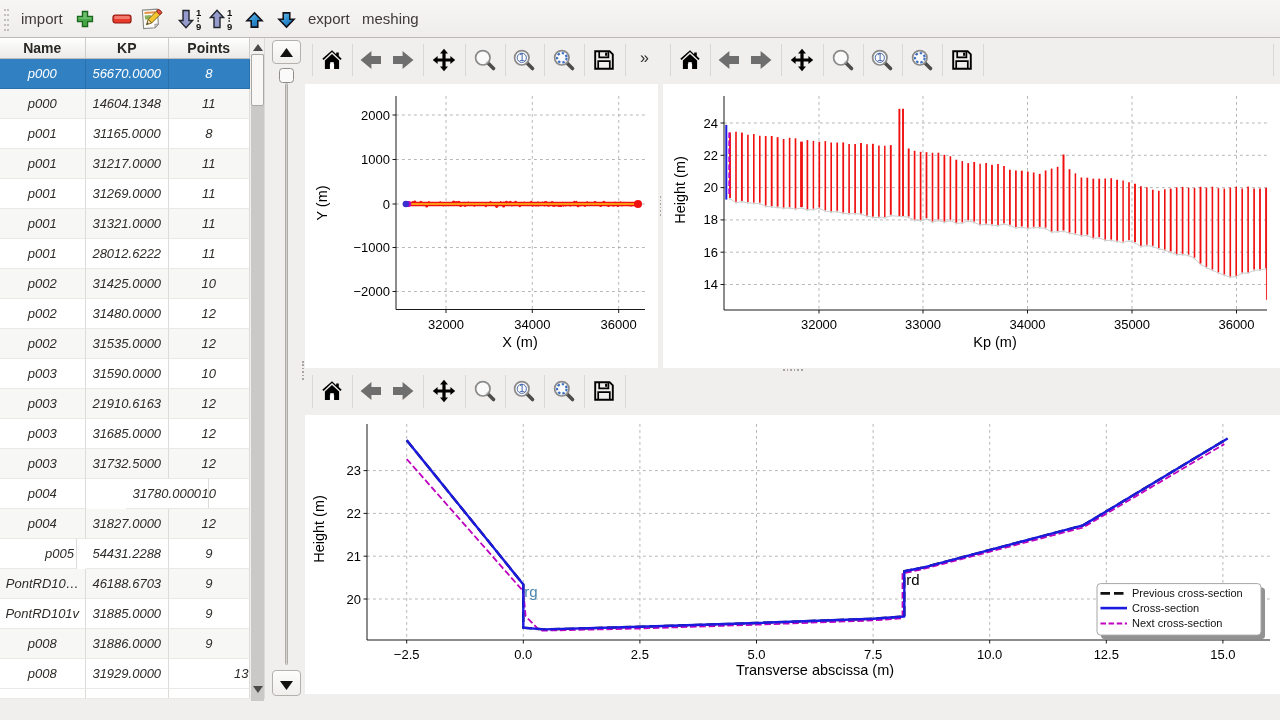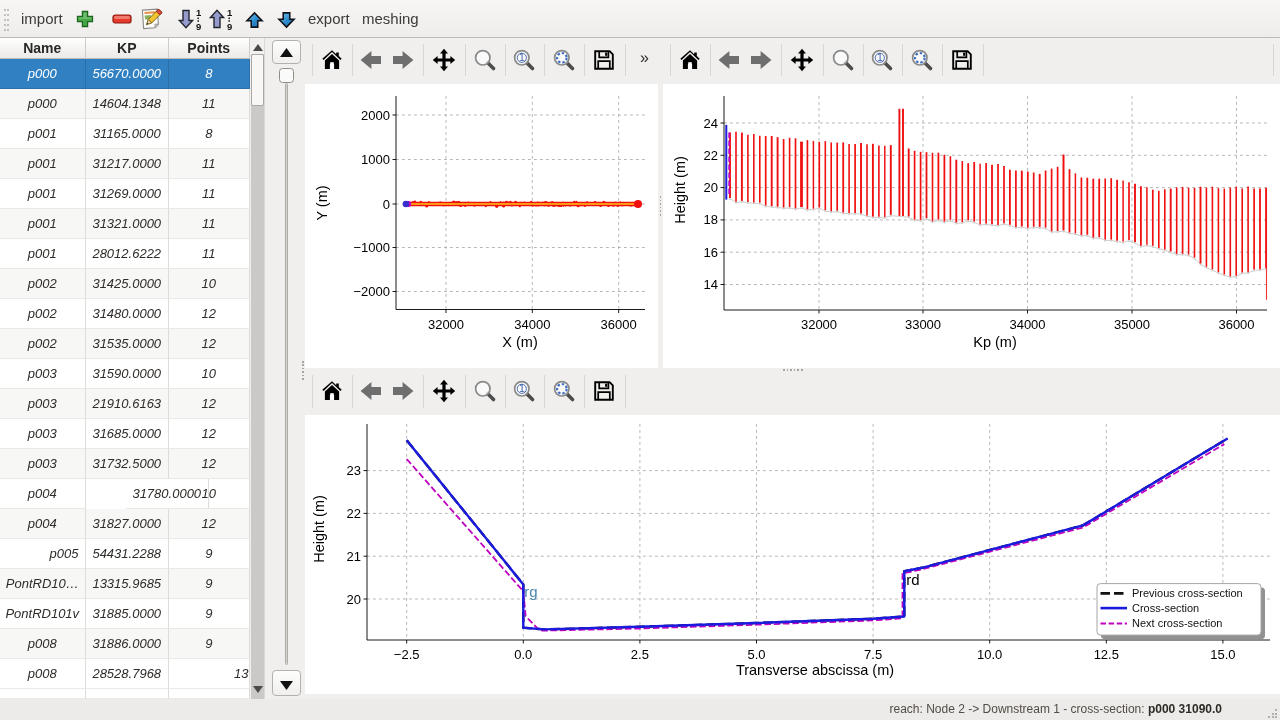--- a/index.html
+++ b/index.html
@@ -167,42 +167,42 @@
         <div class="cell" style="left:0px;width:85.5px;">p004</div>
         <div class="cell" style="left:85.5px;width:83.5px;margin-left:40px;">31780.0000</div>
         <div class="cell" style="left:169px;width:80.5px;">10</div>
       </div>
       <div class="row" style="top:471px;background:#f7f7f5;">
         <div class="cell" style="left:0px;width:85.5px;">p004</div>
         <div class="cell" style="left:85.5px;width:83.5px;">31827.0000</div>
         <div class="cell" style="left:169px;width:80.5px;">12</div>
       </div>
       <div class="row" style="top:501px;">
-        <div class="cell" style="left:0px;width:86px;padding-left:43px;">p005</div>
+        <div class="cell" style="left:0px;width:77px;padding-left:43px;">p005</div>
         <div class="cell" style="left:85.5px;width:83.5px;">54431.2288</div>
         <div class="cell" style="left:169px;width:80.5px;">9</div>
       </div>
       <div class="row" style="top:531px;background:#f7f7f5;">
         <div class="cell" style="left:0px;width:85.5px;">PontRD10…</div>
-        <div class="cell" style="left:85.5px;width:83.5px;">13315.9685</div>
+        <div class="cell" style="left:85.5px;width:83.5px;">46188.6703</div>
         <div class="cell" style="left:169px;width:80.5px;">9</div>
       </div>
       <div class="row" style="top:561px;">
         <div class="cell" style="left:0px;width:85.5px;">PontRD101v</div>
         <div class="cell" style="left:85.5px;width:83.5px;">31885.0000</div>
         <div class="cell" style="left:169px;width:80.5px;">9</div>
       </div>
       <div class="row" style="top:591px;background:#f7f7f5;">
         <div class="cell" style="left:0px;width:85.5px;">p008</div>
         <div class="cell" style="left:85.5px;width:83.5px;">31886.0000</div>
         <div class="cell" style="left:169px;width:80.5px;">9</div>
       </div>
       <div class="row" style="top:621px;">
         <div class="cell" style="left:0px;width:85.5px;">p008</div>
-        <div class="cell" style="left:85.5px;width:83.5px;">28528.7968</div>
+        <div class="cell" style="left:85.5px;width:83.5px;">31929.0000</div>
         <div class="cell" style="left:169px;width:80.5px;text-align:right;">13</div>
       </div>
       <div class="row" style="top:651px;height:10px;">
         <div class="cell" style="left:0px;width:85.5px;height:10px;"></div>
         <div class="cell" style="left:85.5px;width:83.5px;height:10px;"></div>
         <div class="cell" style="left:169px;width:80.5px;height:10px;"></div>
       </div>
     </div>
     <div class="abs" style="left:250px;top:38px;width:15px;height:661px;background:#f1f0ee;border-right:1px solid #dcdad7;">
       <svg class="abs" style="left:3px;top:6px;" width="10" height="7">
@@ -835,21 +835,12 @@
       <text x="568.1" y="244" font-size="13" text-anchor="middle" fill="#000">7.5</text>
       <line x1="684.7" y1="225" x2="684.7" y2="228.5" stroke="#000" stroke-width="0.9"></line>
       <text x="684.7" y="244" font-size="13" text-anchor="middle" fill="#000">10.0</text>
       <line x1="801.3" y1="225" x2="801.3" y2="228.5" stroke="#000" stroke-width="0.9"></line>
       <text x="801.3" y="244" font-size="13" text-anchor="middle" fill="#000">12.5</text>
       <line x1="917.9" y1="225" x2="917.9" y2="228.5" stroke="#000" stroke-width="0.9"></line>
       <text x="917.9" y="244" font-size="13" text-anchor="middle" fill="#000">15.0</text>
       <text x="510" y="260" font-size="14.5" text-anchor="middle" fill="#000">Transverse abscissa (m)</text>
       <text x="19" y="114" font-size="14.5" text-anchor="middle" fill="#000" transform="rotate(-90 19 114)">Height (m)</text>
     </svg>
-    <div id="status" class="abs">
-      <div class="abs" style="right:58px;top:0;">reach: Node 2 -&gt; Downstream 1 - cross-section: <b style="color:#2d2a26;">p000 31090.0</b></div>
-      <div class="abs" style="right:3.0px;bottom:2.0px;width:2px;height:2px;background:#b3afab;"></div>
-      <div class="abs" style="right:6.5px;bottom:2.0px;width:2px;height:2px;background:#b3afab;"></div>
-      <div class="abs" style="right:10.0px;bottom:2.0px;width:2px;height:2px;background:#b3afab;"></div>
-      <div class="abs" style="right:3.0px;bottom:5.5px;width:2px;height:2px;background:#b3afab;"></div>
-      <div class="abs" style="right:6.5px;bottom:5.5px;width:2px;height:2px;background:#b3afab;"></div>
-      <div class="abs" style="right:3.0px;bottom:9.0px;width:2px;height:2px;background:#b3afab;"></div>
-    </div>
   </div>
 </body></html>

